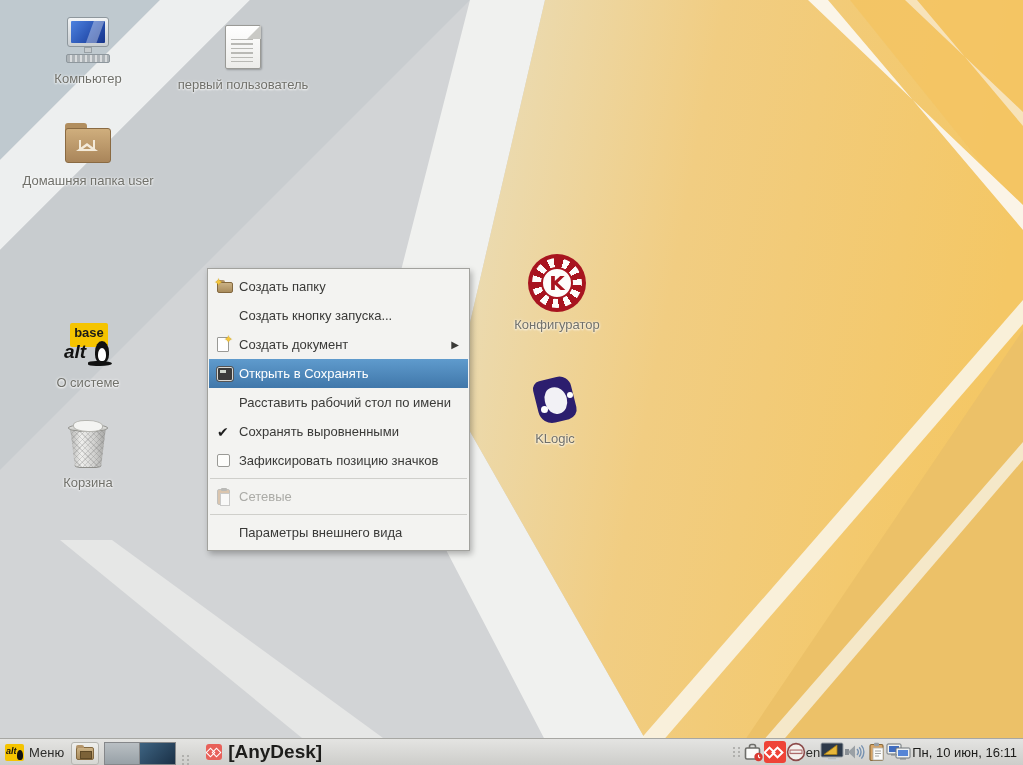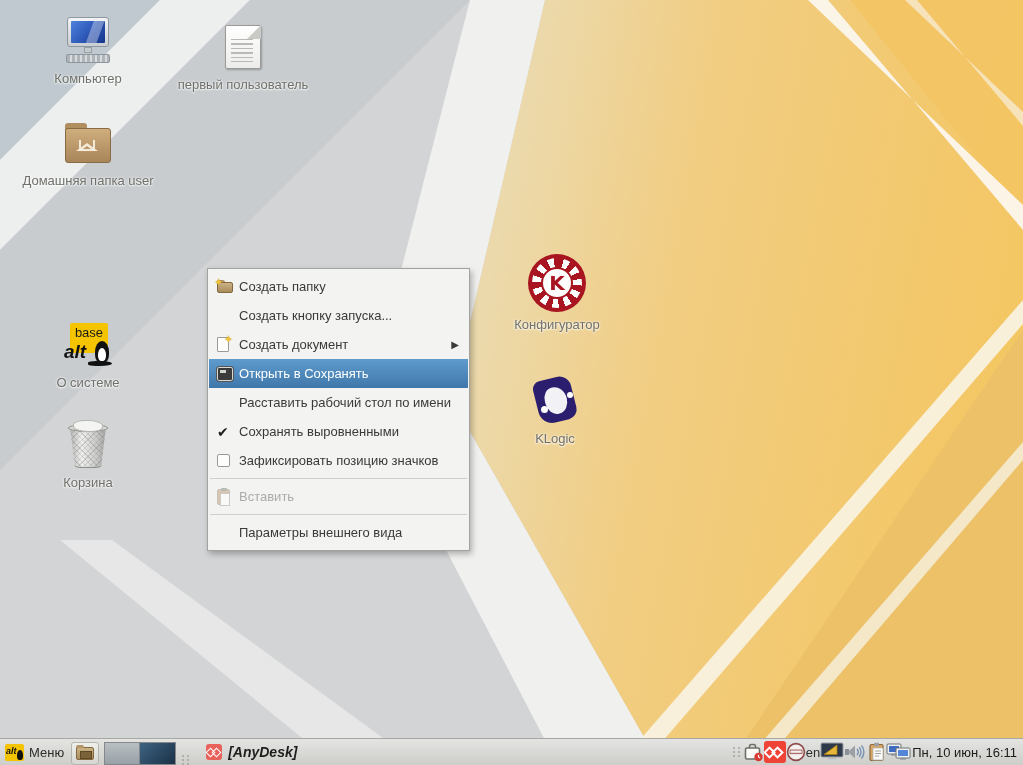--- a/index.html
+++ b/index.html
@@ -40,21 +40,21 @@
   
   .ic-net { position:relative; width:54px; height:50px; }
   .ic-net .m { position:absolute; width:26px; height:19px; background:linear-gradient(#eef1f2,#c7ccd0); border:1px solid #8e979d; border-radius:2px; padding:2px; }
   .ic-net .m i { display:block; width:100%; height:100%; background:linear-gradient(130deg,#4d82df,#16348b); }
   .ic-net .m1 { left:2px; top:4px; }
   .ic-net .m2 { left:24px; top:8px; }
   .ic-net .kbd { position:absolute; left:8px; top:36px; width:38px; height:8px; background:repeating-linear-gradient(90deg,#aeb4b8 0 3px,#d9dcde 3px 5px); border:1px solid #8e979d; border-radius:2px; }
 
   
   .ic-alt { position:relative; width:52px; height:48px; }
-  .ic-alt .base { position:absolute; left:8px; top:2px; width:38px; height:30px; background:#f5c400; border-radius:2px; color:#1a1a1a; font-weight:normal; font-size:13px; line-height:20px; text-align:center; }
+  .ic-alt .base { position:absolute; left:8px; top:2px; width:38px; height:24px; background:#f5c400; border-radius:2px; color:#1a1a1a; font-weight:bold; font-size:13px; line-height:20px; text-align:center; }
   .ic-alt .alt { position:absolute; left:2px; top:20px; font-weight:bold; font-style:italic; font-size:19px; color:#111; }
   .ic-alt .peng { position:absolute; left:33px; top:20px; width:14px; height:22px; background:#111; border-radius:50% 50% 40% 40%; }
   .ic-alt .peng:after { content:""; position:absolute; left:3px; top:7px; width:8px; height:13px; background:#fff; border-radius:50% 50% 40% 40%; }
   .ic-alt .foot { position:absolute; left:26px; top:40px; width:24px; height:5px; background:#111; border-radius:40% 60% 60% 40%; }
 
   
   .ic-trash { position:relative; width:44px; height:50px; }
   .ic-trash .paper { position:absolute; left:7px; top:0; width:30px; height:12px; background:#f4f4f2; border:1px solid #b5b5b0; border-radius:40% 50% 40% 50%; }
   .ic-trash .can { position:absolute; left:4px; top:6px; width:36px; height:42px; background:
       repeating-linear-gradient(45deg,#0000 0 3px,rgba(120,120,120,.25) 3px 4px),
@@ -114,21 +114,21 @@
   .mini-fold { position:relative; width:18px; height:13px; background:linear-gradient(#cbb184,#a98c5c); border:1px solid #83683f; border-radius:2px; }
   .mini-fold:before { content:""; position:absolute; left:-1px; top:-3px; width:8px; height:3px; background:#b4956a; border-radius:2px 2px 0 0; }
   .mini-fold:after { content:""; position:absolute; left:3px; top:3px; width:10px; height:6px; background:#7c6238; border:1px solid #5e4926; }
   .pager { display:flex; height:23px; }
   .ws { width:36px; height:23px; border:1px solid #85878a; }
   .ws1 { background:linear-gradient(#b9bfc3,#98a1a7); }
   .ws2 { background:linear-gradient(135deg,#3e6482,#1a3046); border-left:none; }
   .grip { display:grid; grid-template-columns:3px 3px; grid-gap:2px; margin:0 6px; }
   .grip i { width:2px; height:2px; border-radius:50%; background:#a3a3a0; }
   .task-btn { display:flex; align-items:center; gap:6px; padding:0 10px; height:100%; }
-  .task-btn .txt { font-size:14px; font-weight:bold; color:#1d1d1b;font-style:italic; }
+  .task-btn .txt { font-size:19px; font-weight:bold; color:#1d1d1b; }
   .ad-ic { position:relative; width:16px; height:16px; background:#e8615a; border-radius:3px; overflow:hidden; }
   .ad-ic i, .ad-ic b { position:absolute; top:4.5px; width:7px; height:7px; border:1.6px solid #fff; transform:rotate(45deg); background:transparent; }
   .ad-ic i { left:0.5px; } .ad-ic b { left:6.5px; }
   .ad-tray { width:22px; height:22px; background:#ef4337; border-radius:3px; position:relative; overflow:hidden; }
   .ad-tray i,.ad-tray b { position:absolute; top:7px; width:9px; height:9px; border:2px solid #fff; transform:rotate(45deg); }
   .ad-tray i { left:1px; } .ad-tray b { left:9px; }
   .tb-right { margin-left:auto; display:flex; align-items:center; padding-right:6px; height:100%; }
   .kbd-layout { font-size:13px; color:#2d2d2b; }
   .clock { font-size:13px; color:#1c1c1a; white-space:nowrap; }
   .trayicon { display:flex; align-items:center; justify-content:center; }
@@ -288,21 +288,21 @@
       <span class="icol">
           <span class="mi-box"></span>
         </span>
       <span>Зафиксировать позицию значков</span>
     </div>
     <div class="msep"></div>
     <div class="mrow dis">
       <span class="icol">
           <span class="mi-paste"></span>
         </span>
-      <span>Вставить</span>
+      <span>Сетевые</span>
     </div>
     <div class="msep"></div>
     <div class="mrow">
       <span class="icol"></span>
       <span>Параметры внешнего вида</span>
     </div>
   </div>
 
   <div class="taskbar">
     <div class="tb-left">

